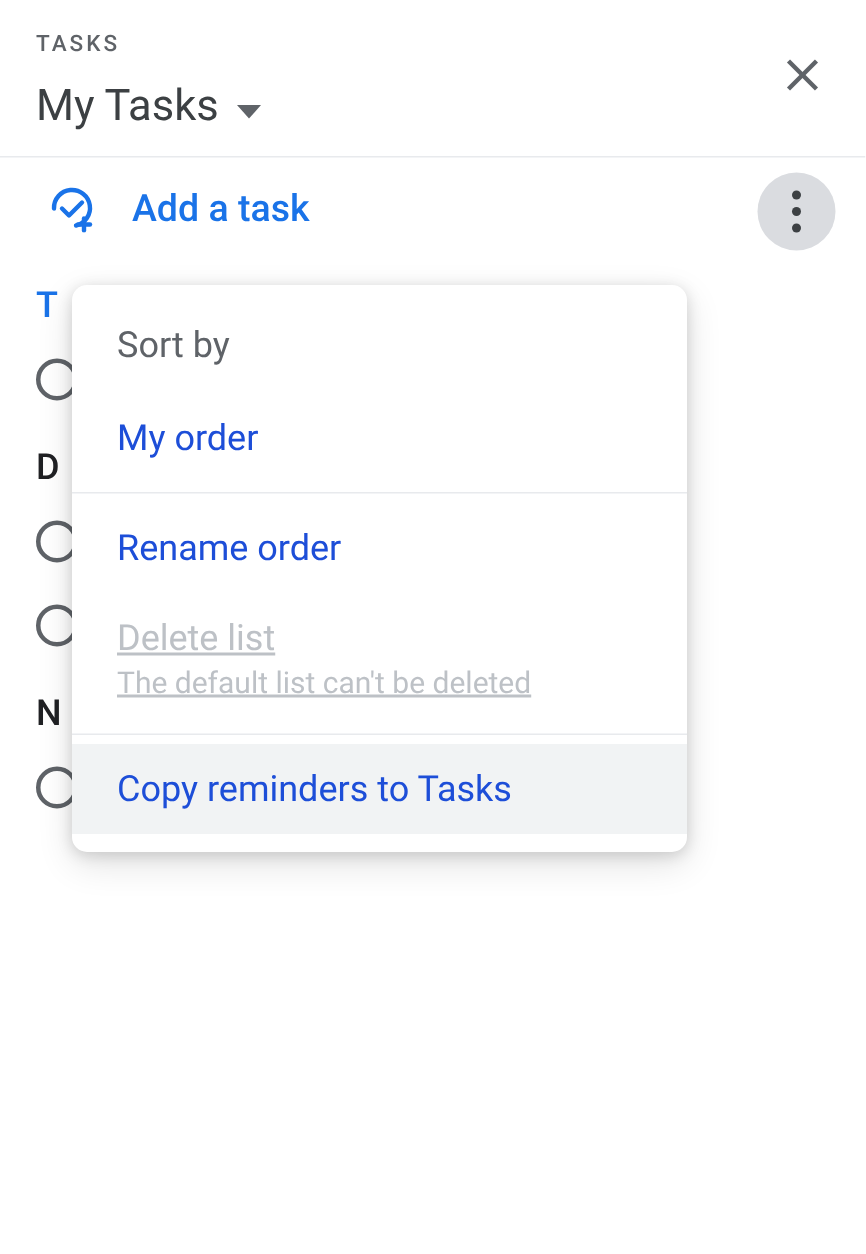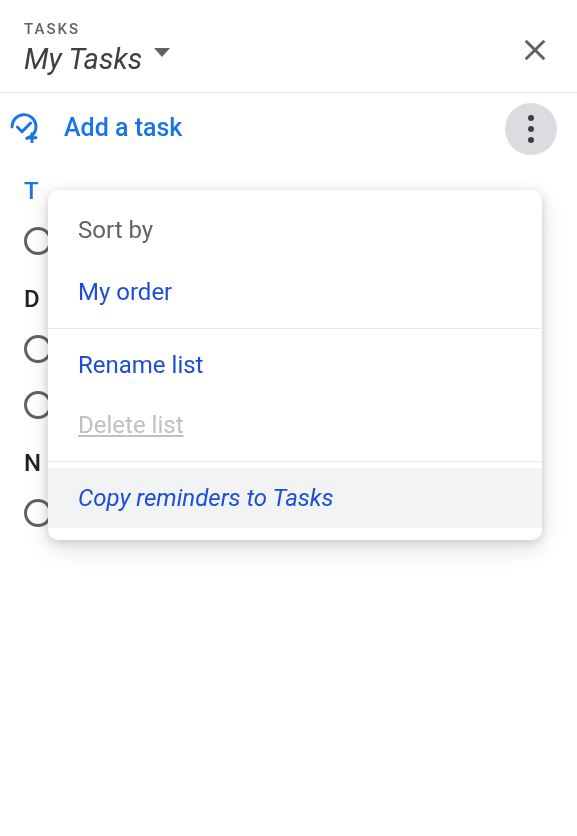--- a/index.html
+++ b/index.html
@@ -18,28 +18,27 @@
     .header {
       padding: 20px 24px 16px 24px;
       border-bottom: 1px solid #e8eaed;
       position: relative;
     }
     .app-label {
       font-size: 15px;
       letter-spacing: 2px;
       color: #5f6368;
       font-weight: 500;
-      margin-bottom: 4px;
+      margin-bottom: 16px;
     }
     .list-selector {
       display: flex;
-      align-items: flex-start;
+      align-items: center;
       gap: 12px;
       cursor: pointer;
-      font-style: italic;
     }
     .list-name {
       font-size: 29px;
       color: #3c4043;
       font-weight: 400;
     }
     .dropdown-icon {
       width: 0;
       height: 0;
       border-left: 8px solid transparent;
@@ -57,21 +56,21 @@
     }
     .close-btn svg {
       width: 28px;
       height: 28px;
       stroke: #5f6368;
       stroke-width: 2.5;
     }
     .add-task-row {
       display: flex;
       align-items: center;
-      padding: 18px 8px;
+      padding: 18px 32px;
       position: relative;
     }
     .add-task-icon {
       width: 32px;
       height: 32px;
       margin-right: 24px;
     }
     .add-task-text {
       font-size: 25px;
       color: #1a73e8;
@@ -121,21 +120,21 @@
     .task-circle {
       width: 28px;
       height: 28px;
       border: 3px solid #5f6368;
       border-radius: 50%;
     }
     .menu-overlay {
       position: absolute;
       top: 190px;
       left: 48px;
-      width: 494px;
+      width: 410px;
       background: #fff;
       border-radius: 10px;
       box-shadow: 0 2px 10px rgba(0,0,0,0.15), 0 8px 24px rgba(0,0,0,0.12);
       padding: 12px 0;
       z-index: 100;
     }
     .menu-section-title {
       font-size: 24px;
       color: #5f6368;
       padding: 14px 30px 18px 30px;
@@ -143,21 +142,20 @@
     }
     .menu-item {
       padding: 16px 30px;
       font-size: 24px;
       color: #1d4ed8;
       cursor: pointer;
       position: relative;
     }
     .menu-item.highlighted {
       background: #f1f3f4;
-      font-style: italic;
     }
     .menu-item.disabled {
       color: #bdc1c6;
       cursor: default;
       text-decoration: underline;
     }
     .menu-item-sub {
       font-size: 20px;
       color: #bdc1c6;
       margin-top: 4px;
@@ -235,22 +233,23 @@
   </div>
 </div>
 
 <div class="menu-overlay">
   <div class="menu-section-title">Sort by</div>
   <div class="menu-item">
     <span>My order</span>
   </div>
   <div class="menu-divider"></div>
   <div class="menu-item">
-    <span>Rename list</span>
+    <span>Rename order</span>
   </div>
   <div class="menu-item disabled">
     <div>Delete list</div>
+    <div class="menu-item-sub">The default list can't be deleted</div>
   </div>
   <div class="menu-divider"></div>
   <div class="menu-item highlighted">
     <span>Copy reminders to Tasks</span>
   </div>
 </div>
 
 </body></html>

